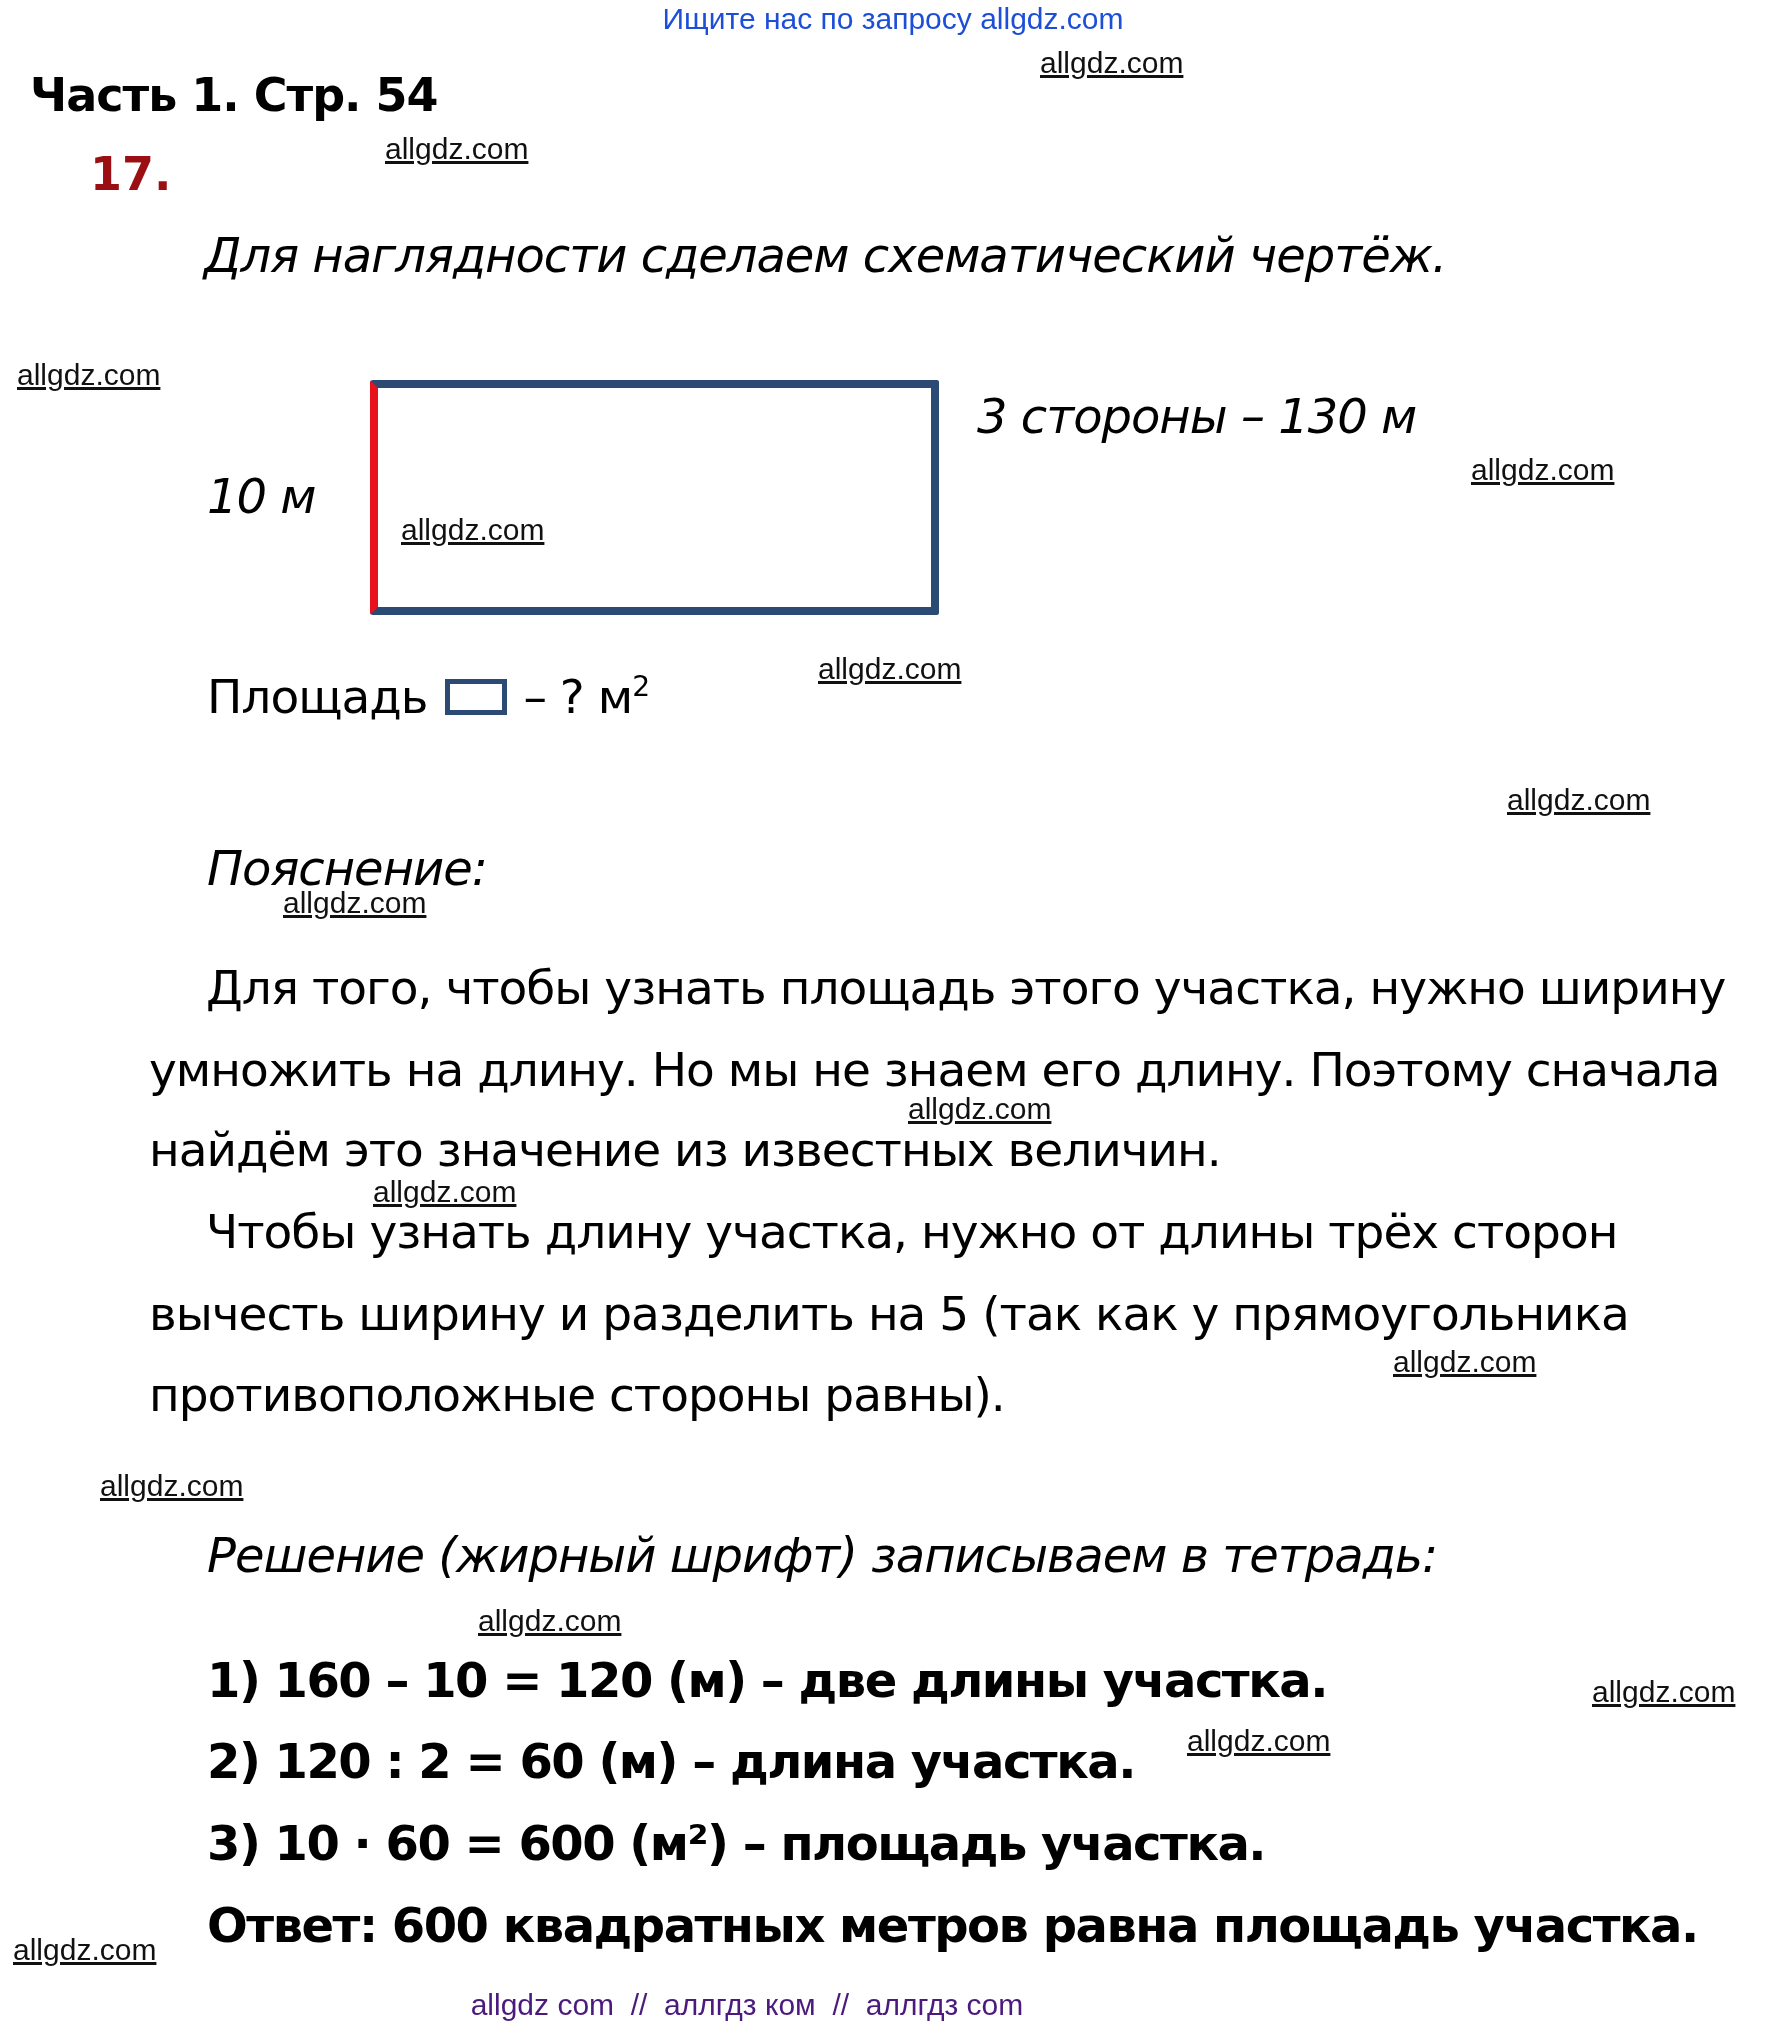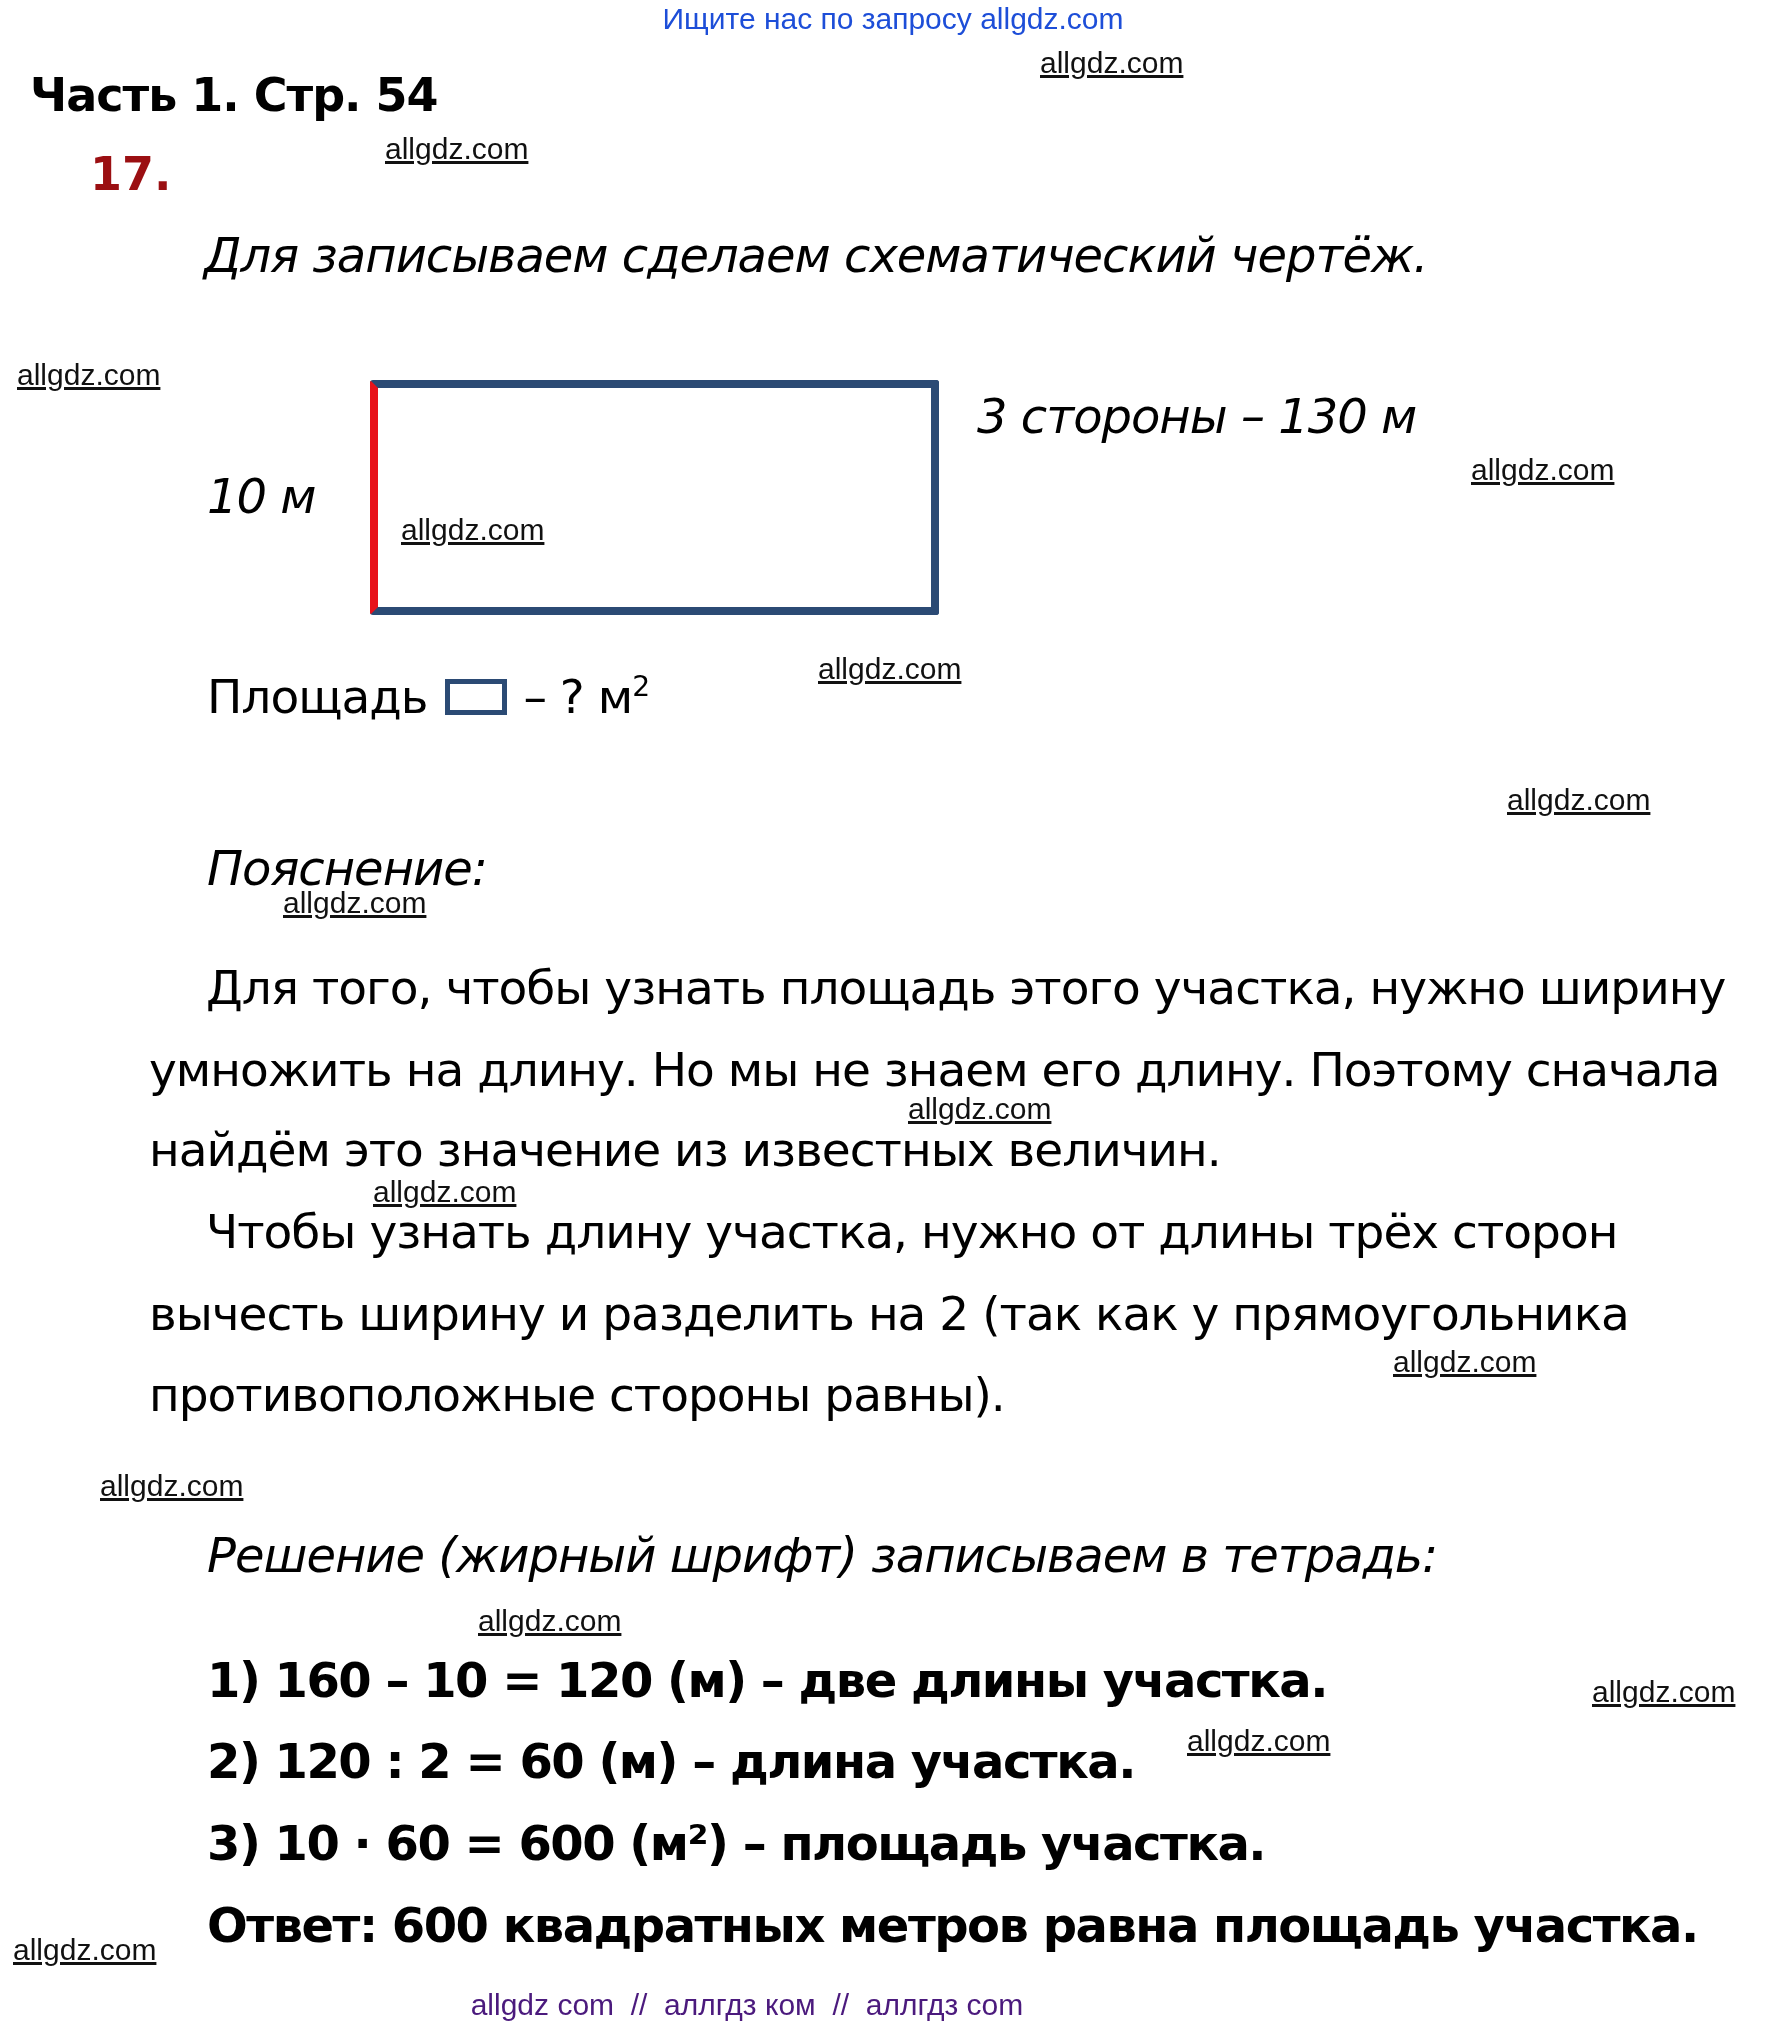--- a/index.html
+++ b/index.html
@@ -25,21 +25,21 @@
 <div class="abs top-search" style="left:0;width:1786px;text-align:center;top:2px;">Ищите нас по запросу allgdz.com</div>
 
 <div class="abs wm" style="left:1040px;top:46px;">allgdz.com</div>
 
 <div class="abs part-title" style="left:30px;top:68px;">Часть 1. Стр. 54</div>
 
 <div class="abs wm" style="left:385px;top:132px;">allgdz.com</div>
 
 <div class="abs task-num" style="left:90px;top:147px;">17.</div>
 
-<div class="abs italic-line" style="left:204px;top:227px;">Для записываем сделаем схематический чертёж.</div>
+<div class="abs italic-line" style="left:204px;top:227px;">Для наглядности сделаем схематический чертёж.</div>
 
 <div class="abs wm" style="left:17px;top:358px;">allgdz.com</div>
 
 <div class="rect"></div>
 
 <div class="abs italic-line" style="left:207px;top:468px;">10 м</div>
 
 <div class="abs wm" style="left:401px;top:513px;">allgdz.com</div>
 
 <div class="abs italic-line" style="left:977px;top:388px;">3 стороны – 130 м</div>
@@ -57,21 +57,21 @@
 <div class="abs italic-line" style="left:207px;top:831px;margin-top:9px;">Пояснение:</div>
 
 <div class="abs wm" style="left:283px;top:886px;">allgdz.com</div>
 
 <div class="abs para" style="left:206px;top:960px;">Для того, чтобы узнать площадь этого участка, нужно ширину</div>
 <div class="abs para" style="left:149px;top:1042px;">умножить на длину. Но мы не знаем его длину. Поэтому сначала</div>
 <div class="abs wm" style="left:908px;top:1092px;">allgdz.com</div>
 <div class="abs para" style="left:149px;top:1122px;">найдём это значение из известных величин.</div>
 <div class="abs wm" style="left:373px;top:1175px;">allgdz.com</div>
 <div class="abs para" style="left:206px;top:1204px;">Чтобы узнать длину участка, нужно от длины трёх сторон</div>
-<div class="abs para" style="left:149px;top:1286px;">вычесть ширину и разделить на 2 (так как у прямоугольника</div>
+<div class="abs para" style="left:149px;top:1286px;">вычесть ширину и разделить на 5 (так как у прямоугольника</div>
 <div class="abs wm" style="left:1393px;top:1345px;">allgdz.com</div>
 <div class="abs para" style="left:149px;top:1367px;">противоположные стороны равны).</div>
 
 <div class="abs wm" style="left:100px;top:1469px;">allgdz.com</div>
 
 <div class="abs italic-line" style="left:207px;top:1527px;">Решение (жирный шрифт) записываем в тетрадь:</div>
 
 <div class="abs wm" style="left:478px;top:1604px;">allgdz.com</div>
 
 <div class="abs sol" style="left:207px;top:1652px;">1) 160 – 10 = 120 (м) – две длины участка.</div>

